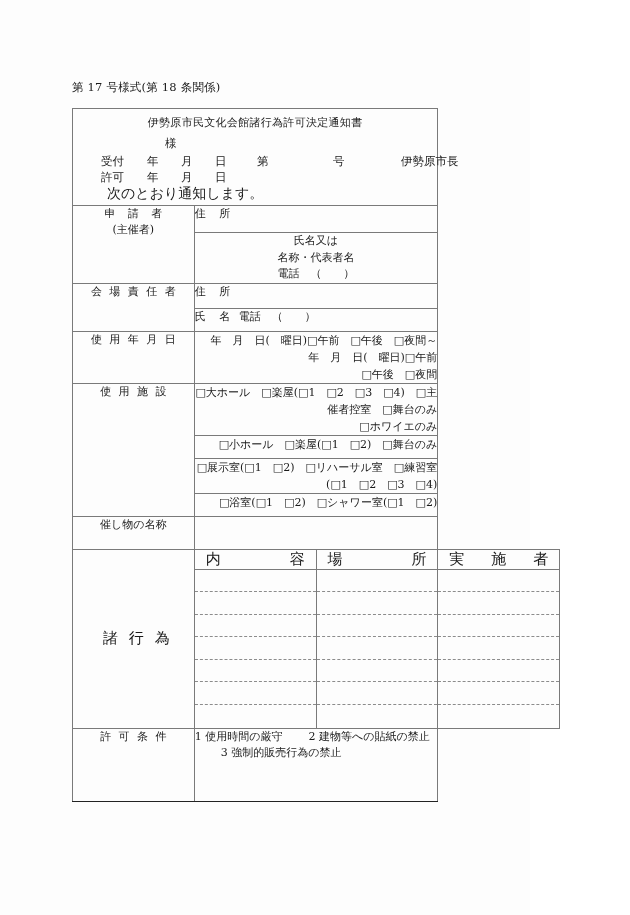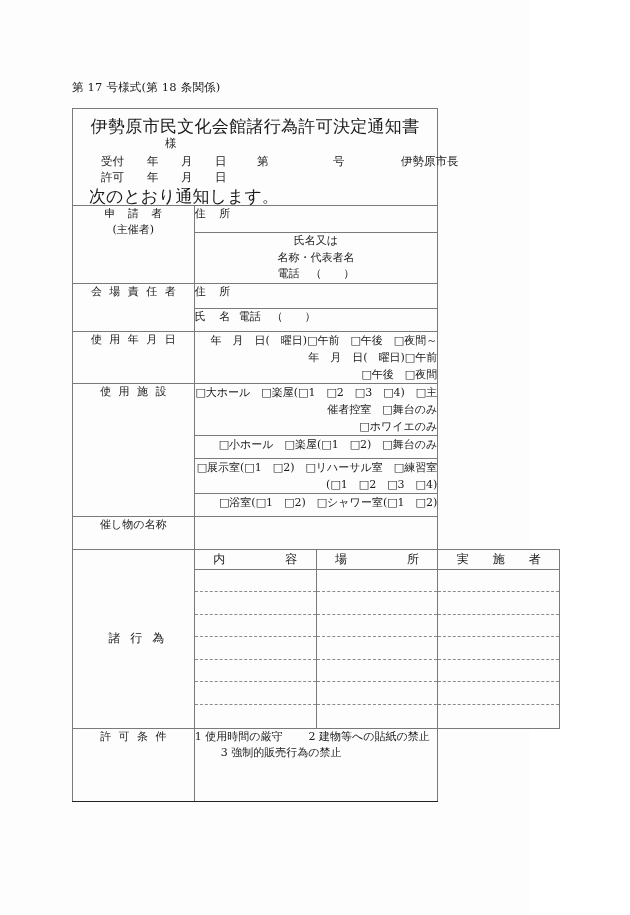--- a/index.html
+++ b/index.html
@@ -77,21 +77,21 @@
   .hdr-cell { padding: 0; }
   .hdr {
     position: relative;
     height: 96px;
   }
   .hdr .title {
     position: absolute;
     left: 0; right: 0;
     top: 6px;
     text-align: center;
-    font-size: 17px;
+    font-size: 11px;
     letter-spacing: 0.3px;
   }
   .hdr .sama {
     position: absolute;
     left: 92px;
     top: 27px;
     font-size: 11.5px;
   }
   .hdr .rows {
     position: absolute;
@@ -102,39 +102,39 @@
     white-space: nowrap;
   }
   .hdr .kw { display: inline-block; width: 46px; }
   .hdr .yy { display: inline-block; width: 34px; }
   .hdr .mm { display: inline-block; width: 34px; }
   .hdr .dd { display: inline-block; width: 42px; }
   .hdr .dai { display: inline-block; width: 76px; }
   .hdr .gou { display: inline-block; width: 68px; }
   .hdr .note {
     position: absolute;
-    left: 16px;
+    left: 34px;
     top: 76px;
-    font-size: 17px;
+    font-size: 14px;
     white-space: nowrap;
   }
   .rel { position: relative; }
 
   .jusho { letter-spacing: 5px; }
   .shimei { letter-spacing: 5px; }
 
   
   .freeline { line-height: 1.55; text-align: right; }
 
   
   .act-head td {
     text-align: center;
     vertical-align: middle;
     height: 19px;
-    font-size: 12px;
+    font-size: 15px;
     letter-spacing: 6px;
     padding-left: 6px;
   }
   .act-body {
     position: relative;
     height: 158px;
   }
   .dotrow {
     border-bottom: 1px dashed #8c8c8c;
     height: 22.5px;

